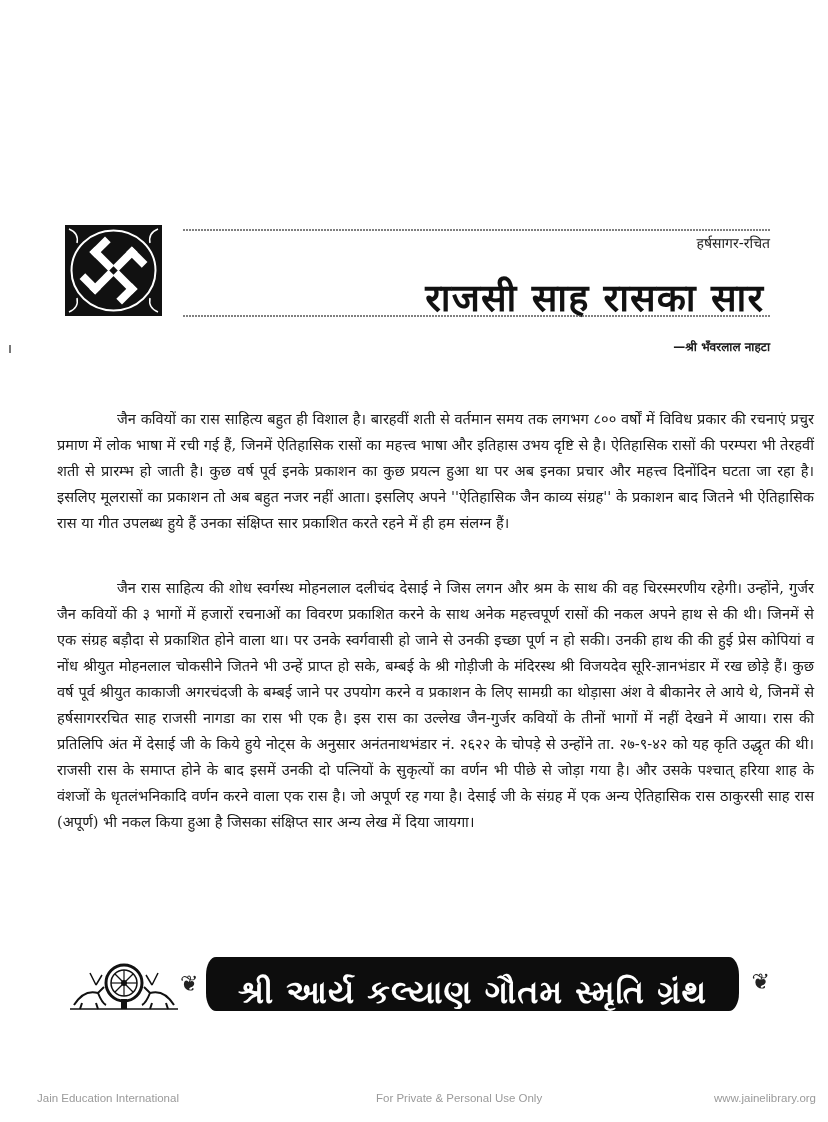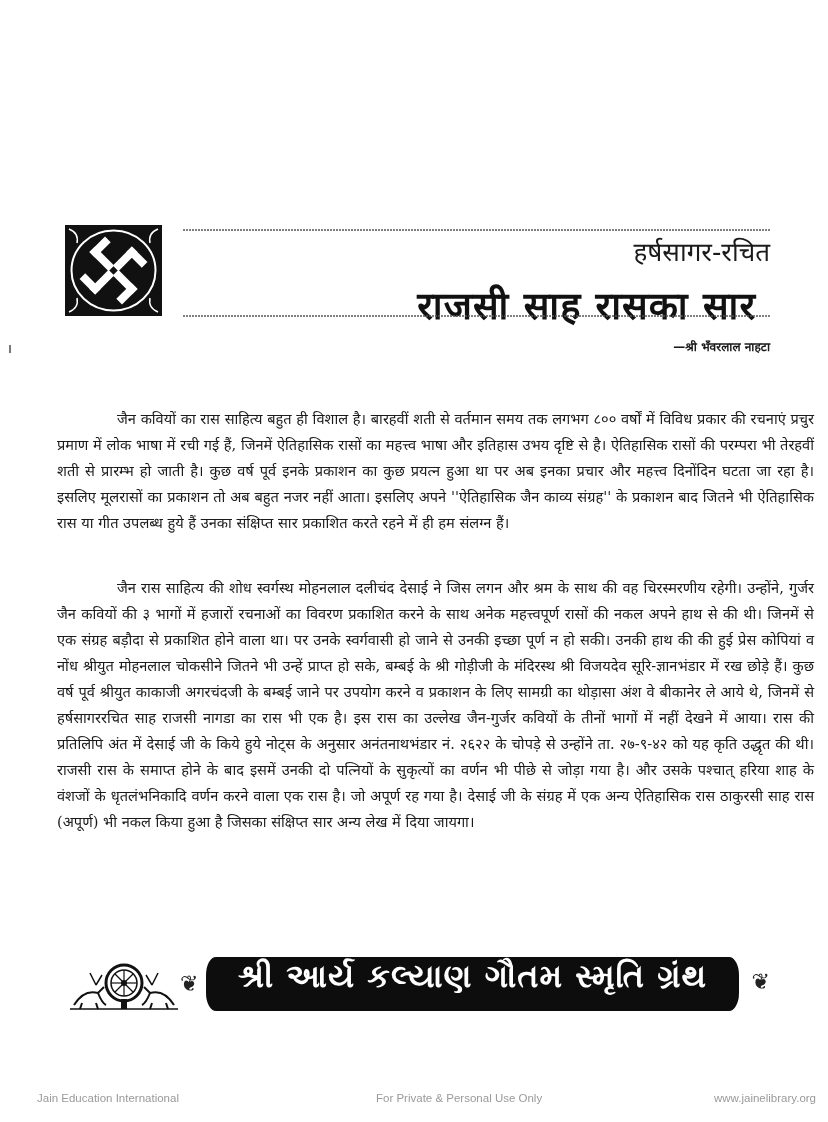--- a/index.html
+++ b/index.html
@@ -36,21 +36,21 @@
       opacity: 0.75;
     }
     .wavy.top { top: 228px; }
     .wavy.bottom { top: 314px; }
 
     .subtitle {
       position: absolute;
       right: 58px;
       top: 233px;
       font-family: "DejaVu Sans", sans-serif;
-      font-size: 26px;
+      font-size: 14px;
       font-weight: normal;
       color: #1a1a1a;
       white-space: nowrap;
     }
     .title {
       position: absolute;
       right: 56px;
       top: 262px;
       font-family: "DejaVu Sans", sans-serif;
       font-size: 38px;
@@ -112,21 +112,21 @@
     }
     .banner-plate {
       position: absolute;
       left: 138px;
       top: 2px;
       width: 533px;
       height: 54px;
       background: #0d0d0d;
       border-radius: 10px / 18px;
       display: flex;
-      align-items: flex-start;
+      align-items: flex-end;
       justify-content: center;
     }
     .banner-text {
       font-family: "DejaVu Sans", sans-serif;
       font-size: 32px;
       font-weight: bold;
       color: #ffffff;
       white-space: nowrap;
       letter-spacing: 1px;
     }
@@ -173,21 +173,21 @@
       <rect x="-30" y="-18" width="8" height="22" fill="#fff"></rect>
       <rect x="-3" y="-3" width="6" height="6" fill="#111"></rect>
     </g>
   </svg>
 </div>
 
 <div class="wavy top"></div>
 
 <div class="subtitle">हर्षसागर-रचित</div>
 
-<h1 class="title" style="margin:16px;">राजसी साह रासका सार</h1>
+<h1 class="title" style="margin:8px;">राजसी साह रासका सार</h1>
 
 <div class="wavy bottom"></div>
 
 <div class="author">—श्री भँवरलाल नाहटा</div>
 
 <p class="body-text para1">जैन कवियों का रास साहित्य बहुत ही विशाल है। बारहवीं शती से वर्तमान समय तक लगभग ८०० वर्षों में विविध प्रकार की रचनाएं प्रचुर प्रमाण में लोक भाषा में रची गई हैं, जिनमें ऐतिहासिक रासों का महत्त्व भाषा और इतिहास उभय दृष्टि से है। ऐतिहासिक रासों की परम्परा भी तेरहवीं शती से प्रारम्भ हो जाती है। कुछ वर्ष पूर्व इनके प्रकाशन का कुछ प्रयत्न हुआ था पर अब इनका प्रचार और महत्त्व दिनोंदिन घटता जा रहा है। इसलिए मूलरासों का प्रकाशन तो अब बहुत नजर नहीं आता। इसलिए अपने ''ऐतिहासिक जैन काव्य संग्रह'' के प्रकाशन बाद जितने भी ऐतिहासिक रास या गीत उपलब्ध हुये हैं उनका संक्षिप्त सार प्रकाशित करते रहने में ही हम संलग्न हैं।</p>
 
 <p class="body-text para2">जैन रास साहित्य की शोध स्वर्गस्थ मोहनलाल दलीचंद देसाई ने जिस लगन और श्रम के साथ की वह चिरस्मरणीय रहेगी। उन्होंने, गुर्जर जैन कवियों की ३ भागों में हजारों रचनाओं का विवरण प्रकाशित करने के साथ अनेक महत्त्वपूर्ण रासों की नकल अपने हाथ से की थी। जिनमें से एक संग्रह बड़ौदा से प्रकाशित होने वाला था। पर उनके स्वर्गवासी हो जाने से उनकी इच्छा पूर्ण न हो सकी। उनकी हाथ की की हुई प्रेस कोपियां व नोंध श्रीयुत मोहनलाल चोकसीने जितने भी उन्हें प्राप्त हो सके, बम्बई के श्री गोड़ीजी के मंदिरस्थ श्री विजयदेव सूरि-ज्ञानभंडार में रख छोड़े हैं। कुछ वर्ष पूर्व श्रीयुत काकाजी अगरचंदजी के बम्बई जाने पर उपयोग करने व प्रकाशन के लिए सामग्री का थोड़ासा अंश वे बीकानेर ले आये थे, जिनमें से हर्षसागररचित साह राजसी नागडा का रास भी एक है। इस रास का उल्लेख जैन-गुर्जर कवियों के तीनों भागों में नहीं देखने में आया। रास की प्रतिलिपि अंत में देसाई जी के किये हुये नोट्स के अनुसार अनंतनाथभंडार नं. २६२२ के चोपड़े से उन्होंने ता. २७-९-४२ को यह कृति उद्धृत की थी। राजसी रास के समाप्त होने के बाद इसमें उनकी दो पत्नियों के सुकृत्यों का वर्णन भी पीछे से जोड़ा गया है। और उसके पश्चात् हरिया शाह के वंशजों के धृतलंभनिकादि वर्णन करने वाला एक रास है। जो अपूर्ण रह गया है। देसाई जी के संग्रह में एक अन्य ऐतिहासिक रास ठाकुरसी साह रास (अपूर्ण) भी नकल किया हुआ है जिसका संक्षिप्त सार अन्य लेख में दिया जायगा।</p>
 
 <div class="banner">

